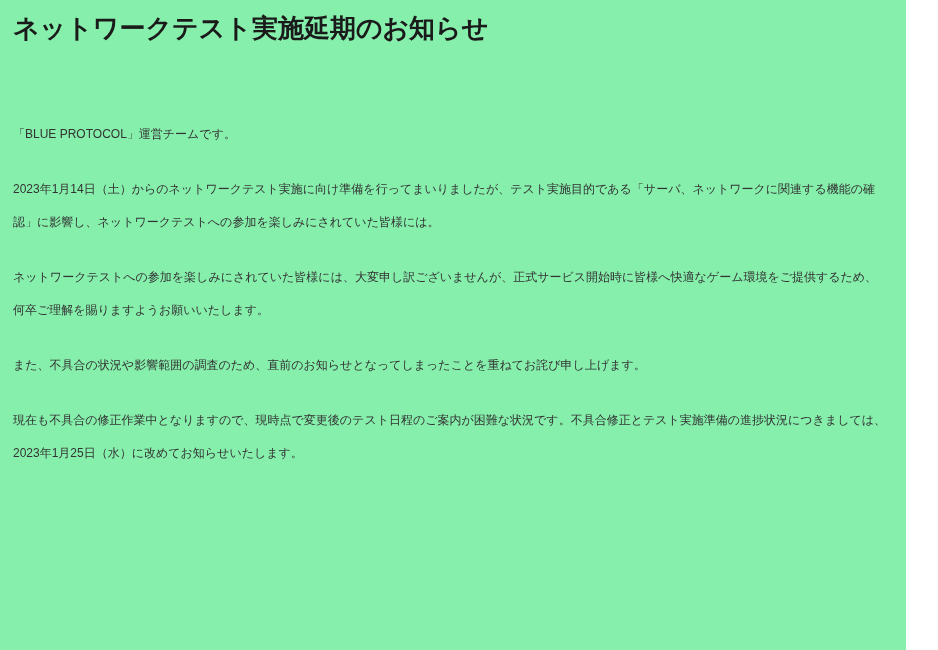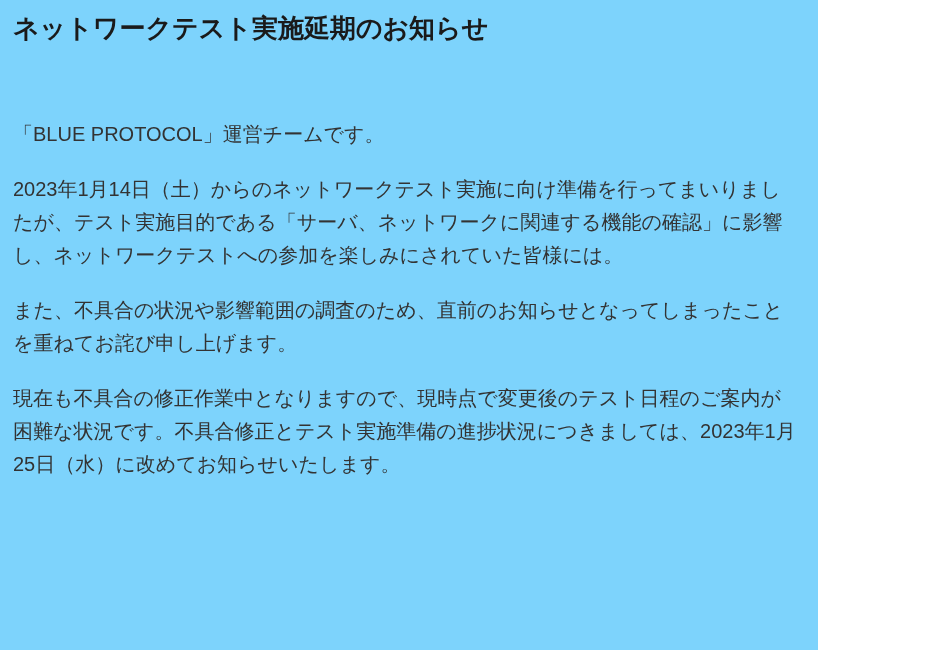--- a/index.html
+++ b/index.html
@@ -8,47 +8,48 @@
     padding: 0;
     background: #ffffff;
   }
   body {
     width: 938px;
     height: 650px;
     overflow: hidden;
     font-family: "Liberation Sans", "DejaVu Sans", sans-serif;
   }
   .page {
-    width: 818px;
+    width: 906px;
     height: 650px;
     padding: 10px 13px 0 13px;
-    background: #7dd3fc;
+    background: #86efac;
   }
   .page-title {
     font-size: 26px;
     font-weight: bold;
     color: #1a1a1a;
     line-height: 36px;
     margin: 0 0 72px 0;
   }
   .body-text p {
-    font-size: 20px;
+    font-size: 12px;
     color: #333333;
     line-height: 33px;
     margin: 0 7px 22px 0;
     max-width: 910px;
     text-align: left;
     word-break: break-all;
   }
 </style>
 </head>
 <body>
 
 <div class="page">
   <h1 class="page-title">ネットワークテスト実施延期のお知らせ</h1>
 
   <div class="body-text">
     <p>「BLUE PROTOCOL」運営チームです。</p>
     <p>2023年1月14日（土）からのネットワークテスト実施に向け準備を行ってまいりましたが、テスト実施目的である「サーバ、ネットワークに関連する機能の確認」に影響し、ネットワークテストへの参加を楽しみにされていた皆様には。</p>
+    <p>ネットワークテストへの参加を楽しみにされていた皆様には、大変申し訳ございませんが、正式サービス開始時に皆様へ快適なゲーム環境をご提供するため、何卒ご理解を賜りますようお願いいたします。</p>
     <p>また、不具合の状況や影響範囲の調査のため、直前のお知らせとなってしまったことを重ねてお詫び申し上げます。</p>
     <p>現在も不具合の修正作業中となりますので、現時点で変更後のテスト日程のご案内が困難な状況です。不具合修正とテスト実施準備の進捗状況につきましては、2023年1月25日（水）に改めてお知らせいたします。</p>
   </div>
 </div>
 
 </body></html>

